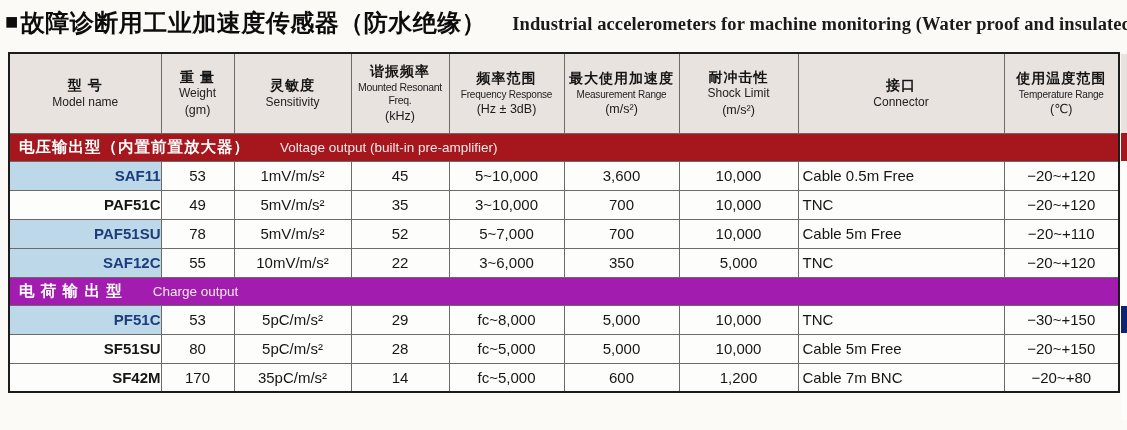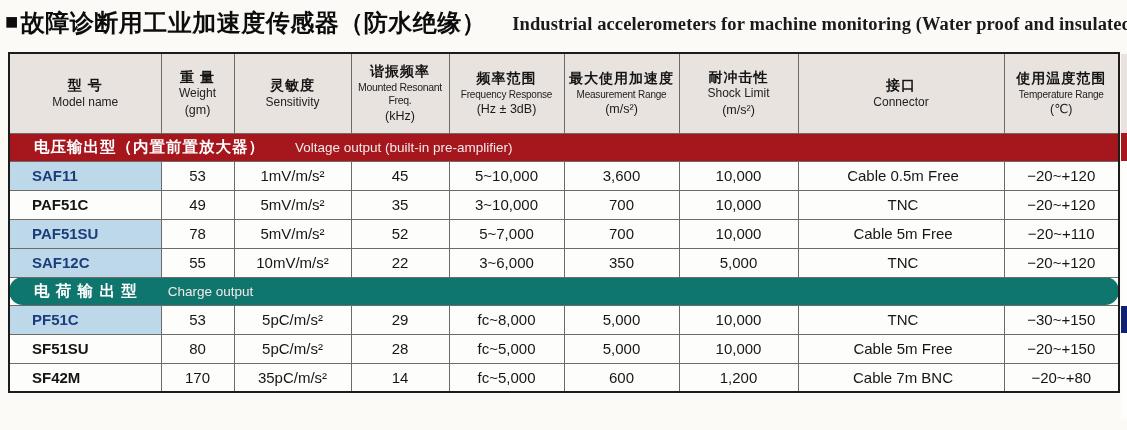--- a/index.html
+++ b/index.html
@@ -42,32 +42,32 @@
   }
   .h-zh { font-size:14px; font-weight:bold; color:#141414; letter-spacing:1px; line-height:1.35; }
   .h-en { font-size:12px; color:#222; line-height:1.3; }
   .h-en.cond   { font-size:10.5px; letter-spacing:-0.3px; }
   .h-en.semi   { font-size:10px; letter-spacing:-0.2px; }
   .h-unit { font-size:12.5px; color:#1a1a1a; line-height:1.35; }
   tbody tr { height:29px; }
   tbody tr.band { height:28px; }
   tr.band td {
     color:#ffffff; border-left:none; border-right:none;
-    padding-left:24px; vertical-align:middle;margin-left:30px;
+    padding-left:9px; vertical-align:middle;margin-left:30px;
   }
   .band-inner { display:flex; align-items:baseline; gap:30px; white-space:nowrap; }
   .band-zh { font-size:15.5px; font-weight:bold; letter-spacing:1px; }
   .band-en { font-size:13.5px; font-weight:normal; color:#f4e9e9; }
   tbody th.c-model {
-    text-align:left; padding-left:22px; font-weight:bold; font-size:15px;
+    text-align:right; padding-left:0; font-weight:bold; font-size:15px;
     color:#151515; background:#fdfdfb; vertical-align:middle;
   }
   tbody th.c-model.hl { background:#bdd8e9; color:#1c3d7c; }
   tbody td { text-align:center; vertical-align:middle; color:#161616; }
-  tbody td.c-connector { text-align:center; padding-left:4px; }
+  tbody td.c-connector { text-align:left; padding-left:4px; }
   
   .sliver { position:absolute; left:1121px; width:6px; }
   .sliver.s-header { top:54px;  height:79px; background:#e9e3e0; }
   .sliver.s-red    { top:133px; height:28px; }
   .sliver.s-navy   { top:306px; height:27px; }
   .sliver.s-rows1  { top:161px; height:145px; background:#fdfdfb; }
   .sliver.s-rows2  { top:333px; height:87px;  background:#fdfdfb; }
 </style>
 </head>
 <body>
@@ -185,21 +185,21 @@
         <td class="c-weight">55</td>
         <td class="c-sensitivity">10mV/m/s²</td>
         <td class="c-resonant">22</td>
         <td class="c-freq">3~6,000</td>
         <td class="c-range">350</td>
         <td class="c-shock">5,000</td>
         <td class="c-connector">TNC</td>
         <td class="c-temp">−20~+120</td>
       </tr>
       <tr class="band">
-        <td colspan="9" style="background: #0f766e; border-radius: 14px;">
+        <td colspan="9" style="background: #a21caf;">
           <div class="band-inner">
             <span class="band-zh">电 荷 输 出 型</span>
             <span class="band-en">Charge output</span>
           </div>
         </td>
       </tr>
       <tr>
         <th class="c-model hl">PF51C</th>
         <td class="c-weight">53</td>
         <td class="c-sensitivity">5pC/m/s²</td>

